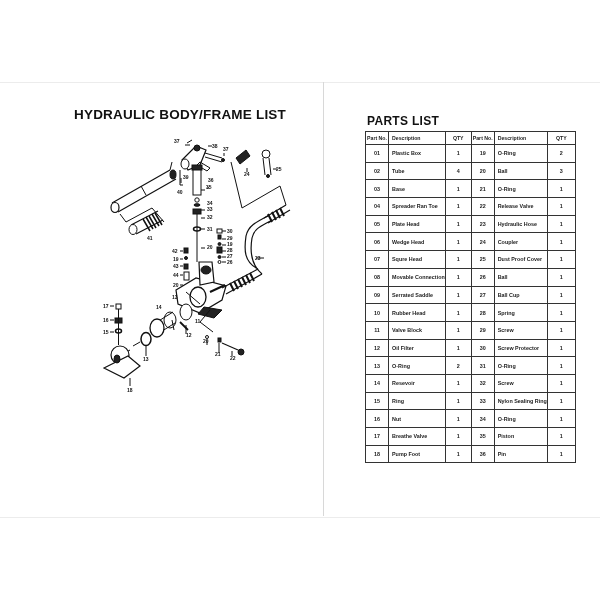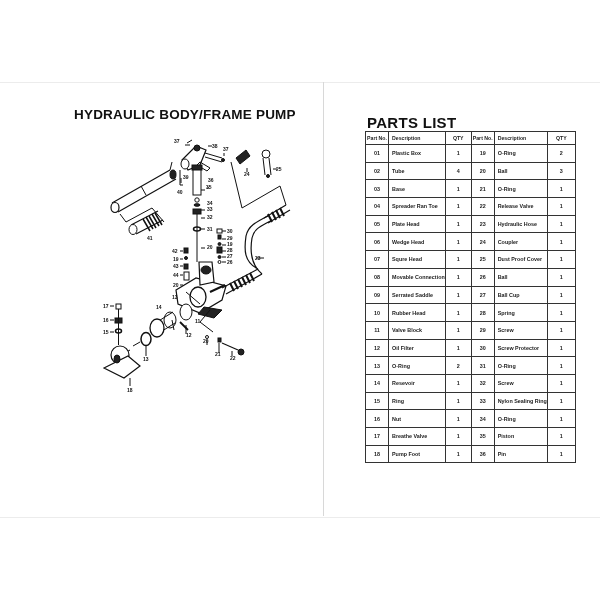--- a/index.html
+++ b/index.html
@@ -29,21 +29,21 @@
     white-space: nowrap; color: #111;
   }
   .diagram { position: absolute; left: 0; top: 0; width: 323px; height: 600px; }
   .diagram svg { position: absolute; left: 0; top: 0; }
   .callout {
     font-family: "Liberation Sans", sans-serif; font-size: 5px; font-weight: bold; fill: #111;
   }
 
   .parts-title {
     position: absolute; left: 367px; top: 114px;
-    font-weight: bold; font-size: 15px; letter-spacing: 0.3px; color: #111;
+    font-weight: bold; font-size: 12px; letter-spacing: 0.3px; color: #111;
   }
   table.parts {
     position: absolute; left: 365px; top: 131px;
     border-collapse: collapse;
     font-size: 5.4px; color: #222;
   }
   table.parts th, table.parts td {
     border: 1px solid #333;
     padding: 0;
     height: 16.7px;
@@ -58,21 +58,21 @@
   .c-desc2 { width: 49px; text-align: left; padding-left: 3px !important; }
   .c-qty2 { width: 27px; text-align: center; }
 </style>
 </head>
 <body>
 
 <div class="spread"></div>
 <div class="page-divider"></div>
 
 <div class="left-page">
-  <div class="diagram-title">HYDRAULIC BODY/FRAME PUMP</div>
+  <div class="diagram-title">HYDRAULIC BODY/FRAME LIST</div>
 
   <div class="diagram">
     <svg width="323" height="600" viewBox="0 0 323 600">
       <g stroke="#111" stroke-width="1" fill="none">
 
         <g>
           <path d="M112,203 L170,170 M118,212 L176,179" stroke-width="1.2"></path>
           <ellipse cx="115" cy="207.5" rx="4" ry="5" fill="#fff" stroke-width="1.2"></ellipse>
           <ellipse cx="173" cy="174.5" rx="3" ry="4.5" fill="#222"></ellipse>
           <path d="M141,186 L146,195"></path>

